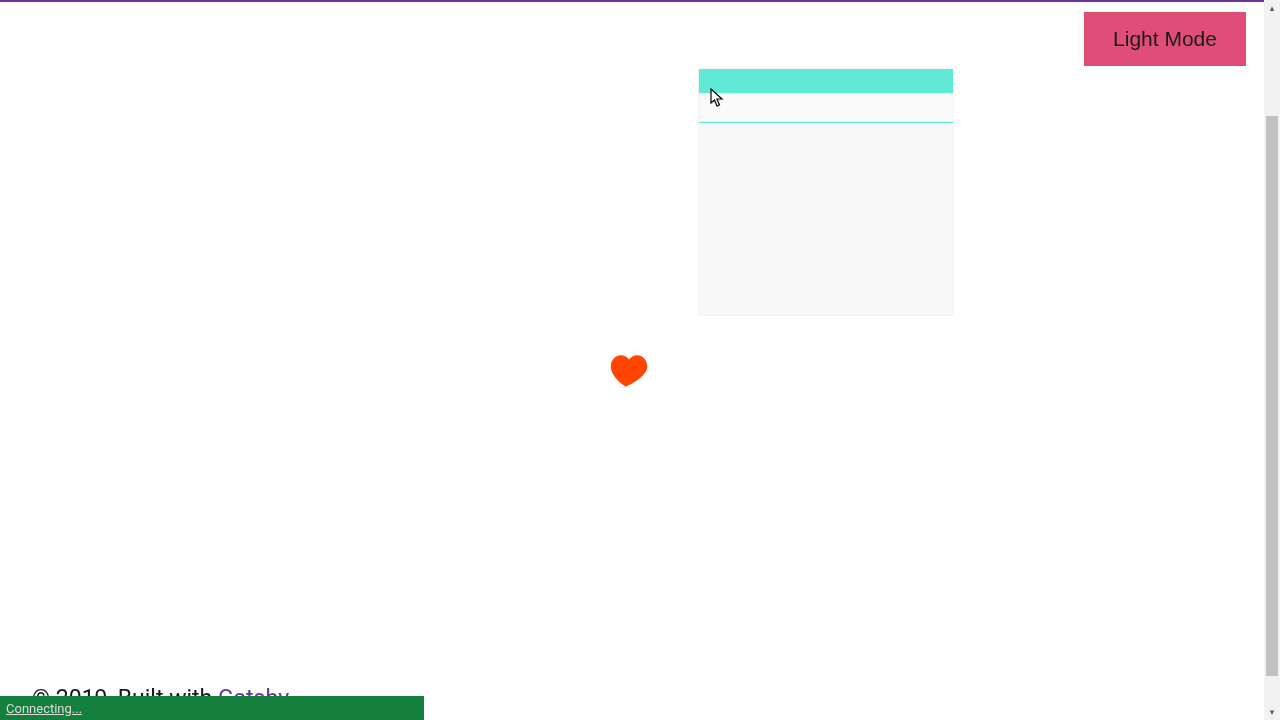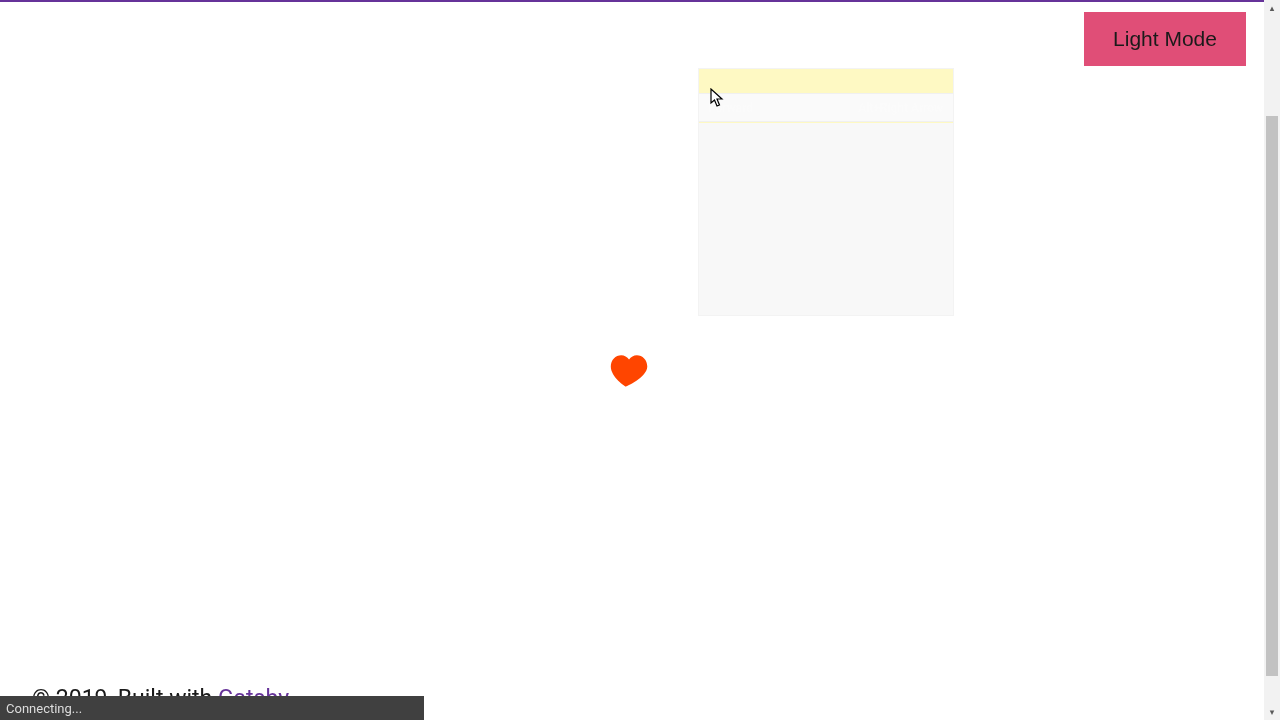--- a/index.html
+++ b/index.html
@@ -37,21 +37,21 @@
     background: #e04e77; color: #1a1a1a;
     border: none; font-size: 21px;
     display: flex; align-items: center; justify-content: center;
     cursor: pointer;
   }
 
   
   .panel {
     position: absolute; left: 698px; top: 68px;
     width: 256px; height: 248px;
-    background: #fef9c3;
+    background: #5eead4;
     border: 1px solid #f3f3f3;
   }
   .panel-header-divider {
     position: absolute; left: 0; right: 0; top: 24px; height: 1px;
     background: #f0f0f0;
   }
   .panel-row {
     position: absolute; left: 0; right: 0; top: 25px; height: 28px;
     display: flex; align-items: center; justify-content: space-between;
     padding: 0 10px;
@@ -78,23 +78,24 @@
     position: absolute; left: 32px; bottom: 10px;
     font-size: 23px; color: #1a1a1a;
     white-space: nowrap; line-height: 1;
   }
   .footer .link { color: #663399; }
 
   
   .status {
     position: absolute; left: 0; bottom: 0;
     width: 424px; height: 24px;
-    background: #404040; color: #dcdcdc;
+    background: #15803d; color: #dcdcdc;
     font-size: 13px; display: flex; align-items: center;
     padding-left: 6px;
+    text-decoration: underline;
   }
 
   
   .cursor {
     position: absolute; left: 710px; top: 88px;
     width: 14px; height: 20px; pointer-events: none;
   }
 </style>
 </head>
 <body>

